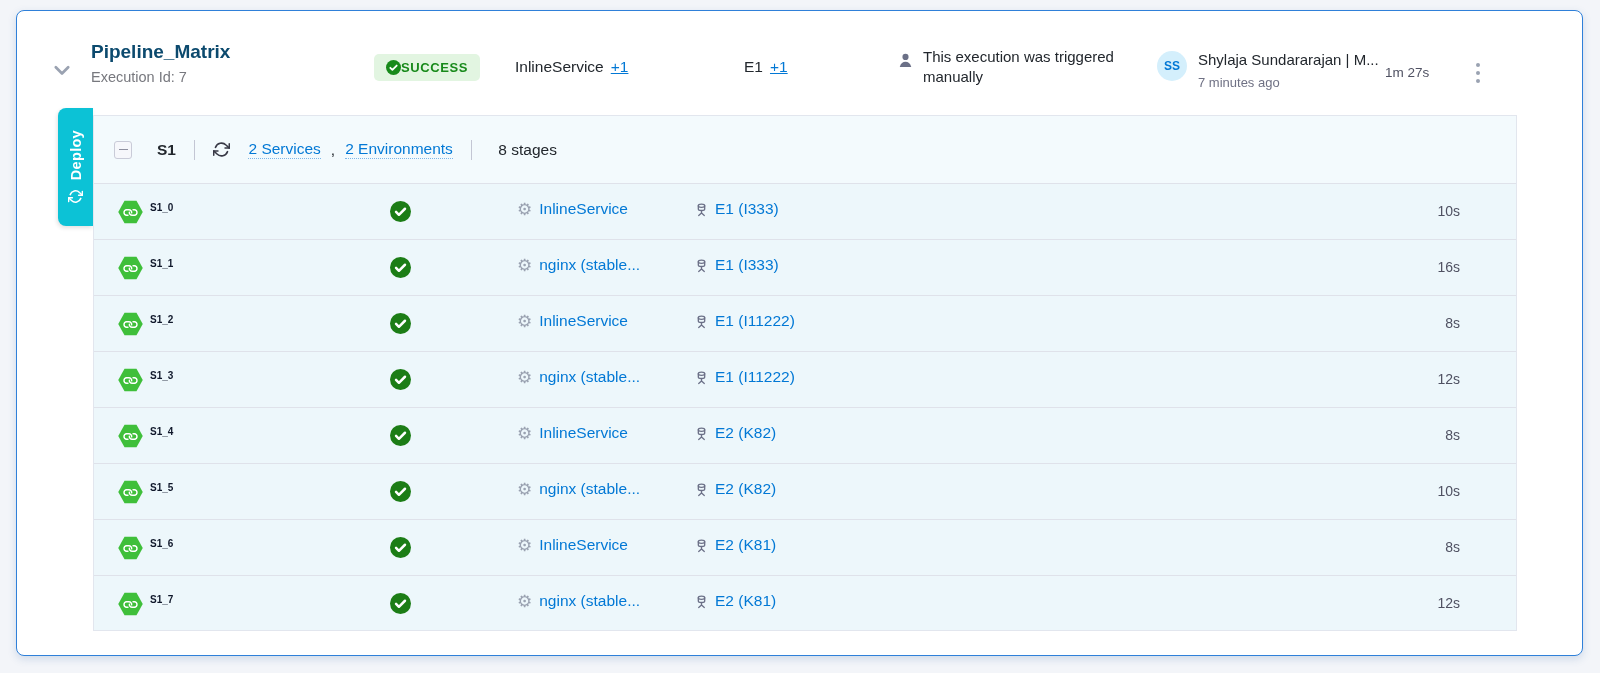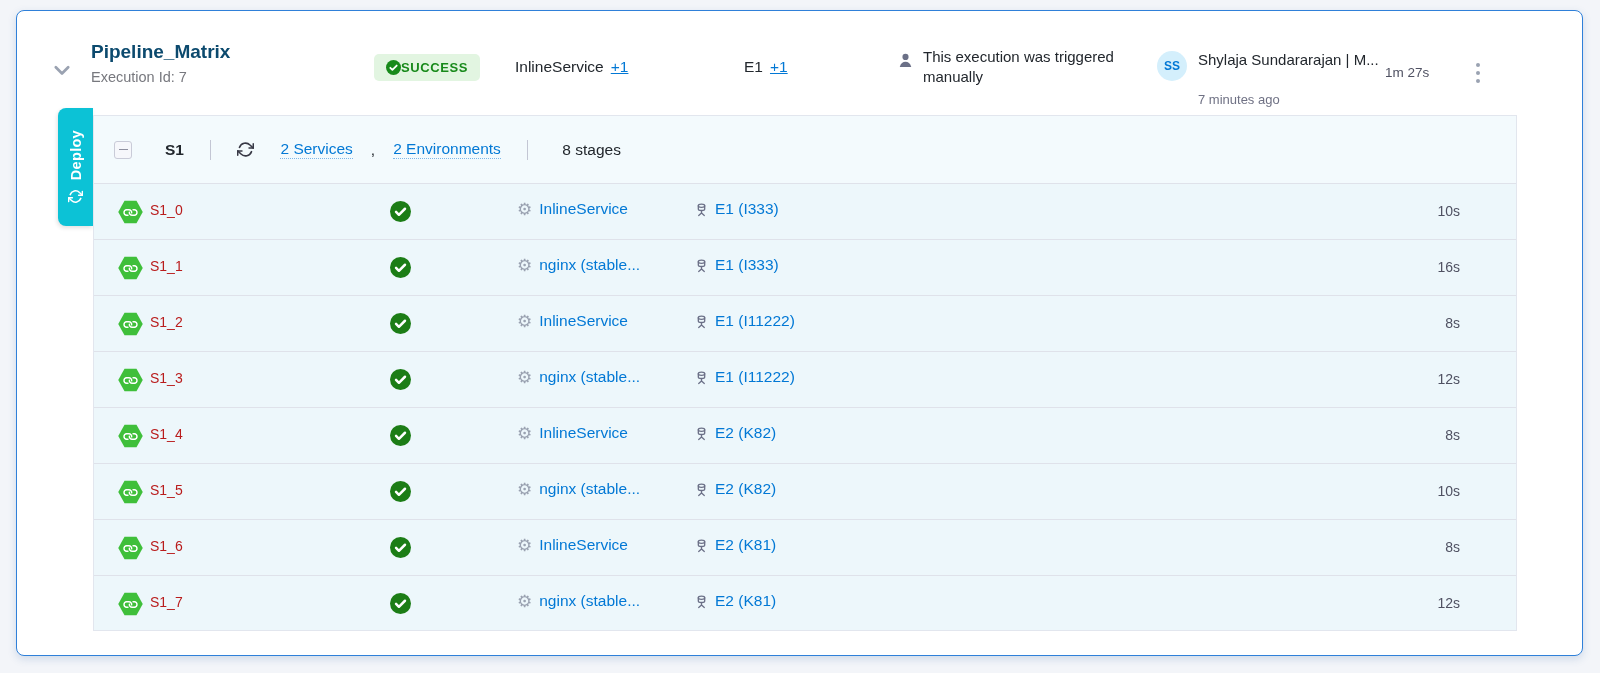--- a/index.html
+++ b/index.html
@@ -34,21 +34,21 @@
   .plus-link { color:#0278d5; text-decoration:underline; margin-left:7px; cursor:pointer; }
   .trigger { position:absolute; left:880px; top:36px; display:flex; gap:9px; }
   .trigger-text { width:222px; font-size:15px; line-height:20px; color:#22272d; }
   .user-block { position:absolute; left:1140px; top:40px; display:flex; gap:11px; }
   .avatar {
     width:30px; height:30px; border-radius:50%;
     background:#d4effc; color:#0278d5; font-size:12px; font-weight:700;
     display:flex; align-items:center; justify-content:center; margin-top:0;
   }
   .user-name { font-size:15px; color:#22272d; white-space:nowrap; }
-  .user-time { font-size:13px; color:#6f7184; margin-top:24px; }
+  .user-time { font-size:13px; color:#6f7184; margin-top:7px; }
   .total-duration { position:absolute; left:1368px; top:54px; font-size:13.5px; color:#4f5162; }
   .kebab { position:absolute; left:1448px; top:45px; width:26px; height:34px; cursor:pointer;
            display:flex; flex-direction:column; align-items:center; justify-content:center; gap:3.5px; }
   .kebab i { width:4.5px; height:4.5px; border-radius:50%; background:#9aa2b1; }
   
   .deploy-tab {
     position:absolute; left:41px; top:97px; width:35px; height:118px;
     background:#0cc2d6; border-radius:8px 0 0 8px; cursor:pointer;
     display:flex; flex-direction:column; align-items:center; justify-content:center; gap:9px;
     box-shadow:-1px 2px 4px rgba(0,0,0,.12);
@@ -57,42 +57,42 @@
     writing-mode: vertical-rl; transform: rotate(180deg);
     color:#fff; font-size:14.5px; font-weight:700; letter-spacing:.3px;
   }
   
   .group-panel {
     position:absolute; left:76px; top:104px; width:1424px; height:516px;
     background:#edf7fb; border:1px solid #e2e6ee;
   }
   .group-header {
     height:68px; background:#f3fafd; border-bottom:1px solid #dfe2ea;
-    display:flex; align-items:center; padding-left:20px; gap:26px;
+    display:flex; align-items:center; padding-left:20px; gap:18px;
     font-size:15.5px; color:#22272d;
   }
   .collapse-box {
     width:18px; height:18px; background:#f6f7fb; border:1px solid #c9cbd8; border-radius:3px;
     display:flex; align-items:center; justify-content:center; cursor:pointer;
   }
   .collapse-box i { display:block; width:9px; height:1.6px; background:#8e90a0; }
   .group-name { font-weight:700; margin-left:7px; }
   .vdiv { width:1.5px; height:20px; background:#c3c6d4; }
   .dotted-link { color:#0278d5; text-decoration:none; border-bottom:1.5px dotted #7db7e8; cursor:pointer; }
   .group-sep { margin:0 -8px; }
   .stage-count { margin-left:8px; }
   
   .stage-row { position:relative; height:56px; border-bottom:1px solid #dfe2ea; cursor:pointer; }
   .stage-row:last-child { border-bottom:none; }
   .hex {
     position:absolute; left:24px; top:16px; width:25px; height:24px; background:#3fbf3a;
     clip-path: polygon(26% 3%, 74% 3%, 99% 50%, 74% 97%, 26% 97%, 1% 50%);
     display:flex; align-items:center; justify-content:center;
   }
-  .row-label { position:absolute; left:56px; top:18px; font-size:14px; color:#b91c1c; font-weight:400; }
+  .row-label { position:absolute; left:56px; top:18px; font-size:10px; color:#0f172a; font-weight:700; }
   .row-check { position:absolute; left:296px; top:17px; width:21px; height:21px; color:#1c7d16; }
   .svc-cell { position:absolute; left:423px; top:16px; display:flex; align-items:center; gap:7px; }
   .env-cell { position:absolute; left:600px; top:16px; display:flex; align-items:flex-end; gap:6px; }
   .cell-link { color:#0278d5; font-size:15.5px; text-decoration:none; cursor:pointer; white-space:nowrap; }
   .gear-glyph { color:#9aa2b1; font-size:17px; line-height:1; }
   .row-duration { position:absolute; right:56px; top:19px; font-size:14px; color:#4f5162; }
   svg { display:block; }
 </style>
 </head>
 <body>

